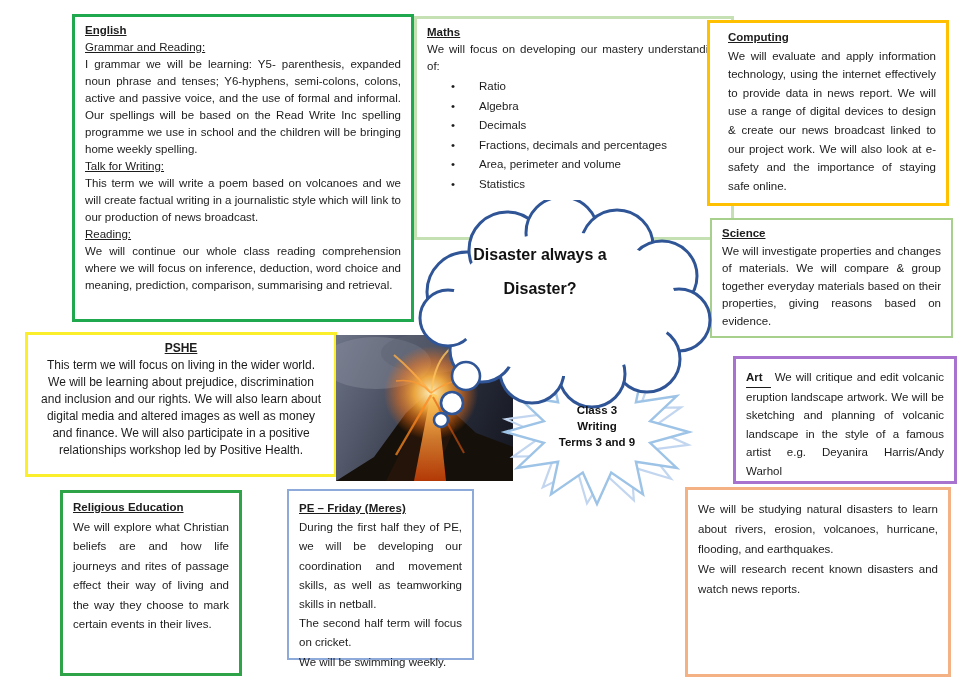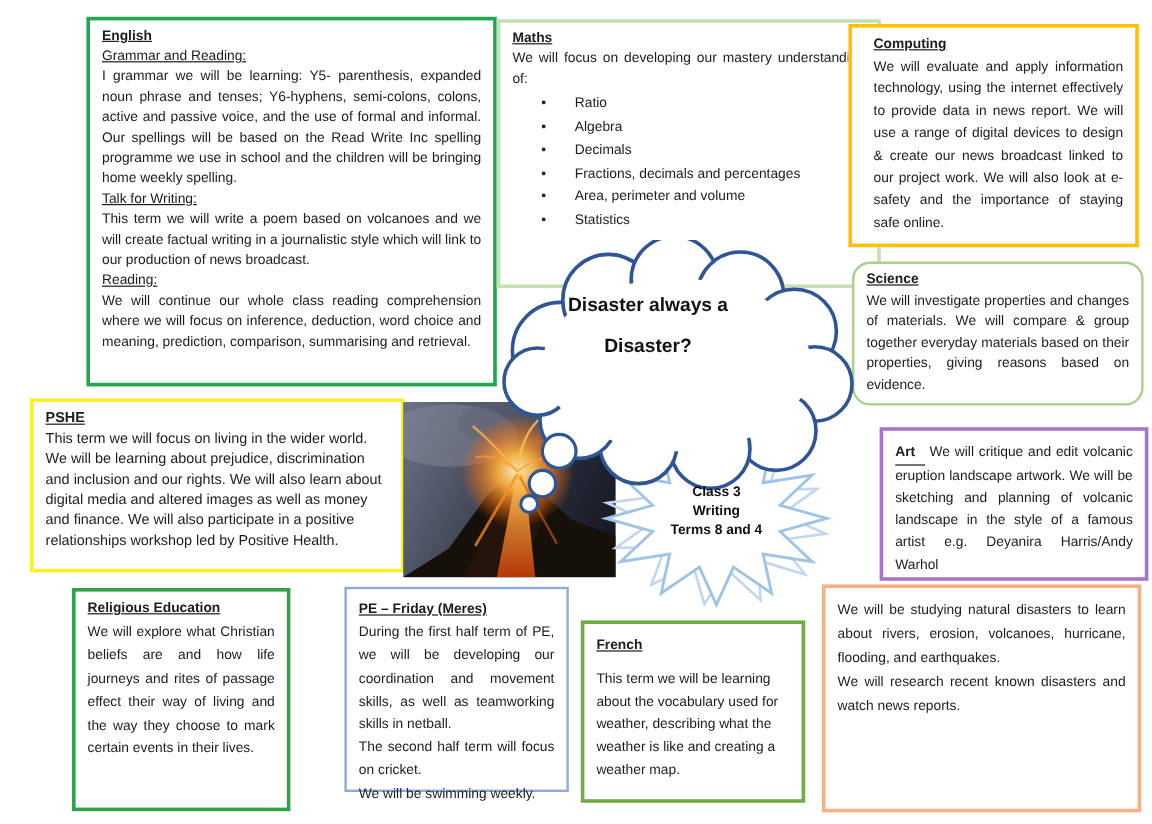--- a/index.html
+++ b/index.html
@@ -10,21 +10,21 @@
   .box .title{font-weight:bold;text-decoration:underline;}
   .box .subhead{text-decoration:underline;}
   .box p{margin:0;}
   
   #english-box{left:25px;top:14px;width:342px;height:308px;margin-left:47px;}
   #maths-box{left:414px;top:16px;width:320px;height:224px;}
   #maths-box ul{margin:2px 0 0 24px;padding:0;}
   #maths-box li{list-style:none;line-height:19.5px;}
   #maths-box li::before{content:"\2022";display:inline-block;width:28px;}
   #computing-box{left:707px;top:20px;width:242px;height:186px;line-height:18.6px;}
-  #science-box{left:710px;top:218px;width:243px;height:120px;line-height:17.6px;border-width:2.5px;border-radius:15px;}
+  #science-box{left:710px;top:218px;width:243px;height:120px;line-height:17.6px;border-width:2.5px;}
   #art-box{left:733px;top:356px;width:224px;height:128px;line-height:18.6px;padding-top:9px;}
   #art-box .title{display:inline-block;text-decoration:none;border-bottom:1.5px solid #1c1c1c;
                   padding-right:8px;margin-right:4px;}
   #pshe-box{left:25px;top:332px;width:312px;height:145px;text-align:left;font-size:12px;}
   #re-box{left:60px;top:490px;width:182px;height:186px;line-height:19.5px;}
   #pe-box{left:287px;top:489px;width:187px;height:171px;line-height:19.2px;border-width:2px;padding-top:8px;}
   #french-box{left:484px;top:517px;width:187px;height:152px;line-height:19px;text-align:left;padding-top:9px;}
   #french-box .title{display:block;margin-bottom:9px;}
   #geography-box{left:685px;top:487px;width:266px;height:190px;line-height:20px;padding-top:9px;}
   #geography-box .title{display:block;margin-bottom:14px;}
@@ -77,21 +77,21 @@
 
   <div class="box" id="science-box" style="border-color: rgb(168, 208, 141);">
     <span class="title">Science</span>
     <p>We will investigate properties and changes of materials. We will compare &amp; group together everyday materials based on their properties, giving reasons based on evidence.</p>
   </div>
 
   <div class="box" id="art-box" style="border-color: rgb(168, 115, 206);">
     <p><span class="title">Art</span><span>We will critique and edit volcanic eruption landscape artwork. We will be sketching and planning of volcanic landscape in the style of a famous artist e.g. Deyanira Harris/Andy Warhol</span></p>
   </div>
 
-  <div class="box" id="pshe-box" style="border-color: rgb(251, 238, 43);">
+  <div class="box" id="pshe-box" style="border-color: rgb(251, 238, 43); text-align: center;">
     <span class="title">PSHE</span>
     <p>This term we will focus on living in the wider world. We will be learning about prejudice, discrimination and inclusion and our rights. We will also learn about digital media and altered images as well as money and finance. We will also participate in a positive relationships workshop led by Positive Health.</p>
   </div>
 
   <div id="volcano">
     <svg width="177" height="146" viewBox="0 0 177 146">
       <defs>
         <radialGradient id="lavaGlow" cx="0.5" cy="0.5" r="0.5">
           <stop offset="0%" stop-color="#fff3c0" stop-opacity="0.98"></stop>
           <stop offset="35%" stop-color="#ffb23e" stop-opacity="0.9"></stop>
@@ -118,21 +118,21 @@
     </svg>
   </div>
 
   <svg id="burst-svg" width="200" height="160" viewBox="0 0 200 160">
     <polygon points="192,80 153.1,90.9 179.7,116 138.9,109.7 146,142.4 114.2,120.6 100,152 85.8,120.6 54,142.4 61.1,109.7 20.3,116 46.9,90.9 8,80 46.9,69.1 20.3,44 61.1,50.3 54,17.6 85.8,39.4 100,8 114.2,39.4 146,17.6 138.9,50.3 179.7,44 153.1,69.1" fill="none" stroke="#C3D6F0" stroke-width="2.2" transform="rotate(8 100 80)"></polygon>
     <polygon points="192,80 153.1,90.9 179.7,116 138.9,109.7 146,142.4 114.2,120.6 100,152 85.8,120.6 54,142.4 61.1,109.7 20.3,116 46.9,90.9 8,80 46.9,69.1 20.3,44 61.1,50.3 54,17.6 85.8,39.4 100,8 114.2,39.4 146,17.6 138.9,50.3 179.7,44 153.1,69.1" fill="#ffffff" stroke="#9DC3E6" stroke-width="2.4"></polygon>
   </svg>
   <div id="burst-text">
     <div>Class 3</div>
     <div>Writing</div>
-    <div>Terms 8 and 4</div>
+    <div>Terms 3 and 9</div>
   </div>
 
   <svg id="cloud-svg" width="300" height="245" viewBox="0 0 300 245">
     <g stroke="#2F5597" stroke-width="3" fill="#ffffff">
       <circle cx="55" cy="92" r="40"></circle>
       <circle cx="95" cy="50" r="38"></circle>
       <circle cx="150" cy="33" r="36"></circle>
       <circle cx="205" cy="46" r="36"></circle>
       <circle cx="250" cy="76" r="35"></circle>
       <circle cx="267" cy="120" r="31"></circle>
@@ -154,28 +154,24 @@
     <div>Disaster?</div>
   </div>
 
   <div class="box" id="re-box" style="border-color: rgb(46, 163, 71);">
     <span class="title">Religious Education</span>
     <p>We will explore what Christian beliefs are and how life journeys and rites of passage effect their way of living and the way they choose to mark certain events in their lives.</p>
   </div>
 
   <div class="box" id="pe-box" style="border-color: rgb(142, 170, 219);">
     <span class="title">PE – Friday (Meres)</span>
-    <p>During the first half term of PE, we will be developing our coordination and movement skills, as well as teamworking skills in netball.</p>
+    <p>During the first half they of PE, we will be developing our coordination and movement skills, as well as teamworking skills in netball.</p>
     <p>The second half term will focus on cricket.</p>
     <p>We will be swimming weekly.</p>
   </div>
 
-  <div class="box" id="french-box" style="border-color: rgb(112, 173, 71);">
-    <span class="title">French</span>
-    <p>This term we will be learning about the vocabulary used for weather, describing what the weather is like and creating a weather map.</p>
-  </div>
 
   <div class="box" id="geography-box" style="border-color: rgb(244, 177, 131);">
     <p>We will be studying natural disasters to learn about rivers, erosion, volcanoes, hurricane, flooding, and earthquakes.</p>
     <p>We will research recent known disasters and watch news reports.</p>
   </div>
 
 </div>
 
 </body></html>

